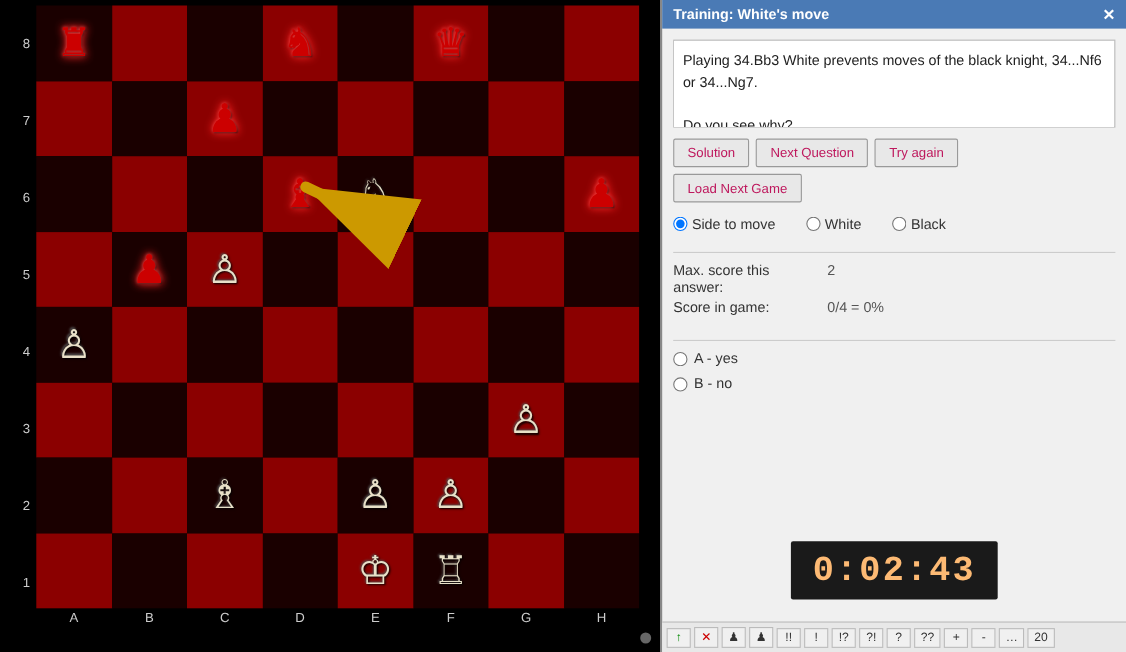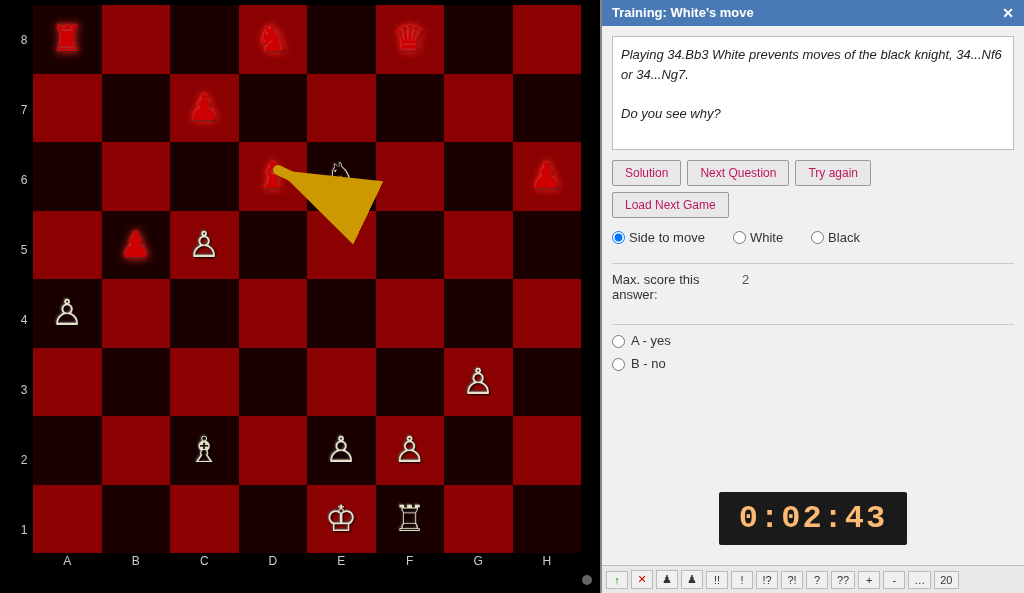--- a/index.html
+++ b/index.html
@@ -164,27 +164,26 @@
       flex: 1;
       display: flex;
       flex-direction: column;
       overflow-y: auto;
     }
 
     #text-box {
       background: white;
       border: 1px solid #bbb;
       padding: 8px;
-      height: 114px;
+      height: 80px;
       font-size: 13px;
       color: #222;
       line-height: 1.5;
       margin-bottom: 10px;
       overflow-y: auto;
-      font-style: italic;
     }
 
     #button-row-1 {
       display: flex;
       gap: 6px;
       margin-bottom: 6px;
     }
 
     #button-row-2 {
       display: flex;
@@ -234,20 +233,21 @@
       border-top: 1px solid #ccc;
       margin: 8px 0;
     }
 
     #score-section {
       margin-bottom: 10px;
     }
 
     .score-row {
       display: flex;
+      gap: 10px;
       margin-bottom: 4px;
       font-size: 13px;
       color: #333;
     }
 
     .score-label { width: 130px; }
     .score-value { color: #555; }
 
     #divider2 {
       border: none;
@@ -501,20 +501,24 @@
         </label>
       </div>
     </div>
 
     <hr id="divider">
 
     <div id="score-section">
       <div class="score-row">
         <span class="score-label">Max. score this answer:</span>
         <span class="score-value">2</span>
+      </div>
+      <div class="score-row">
+        <span class="score-label">Score in game:</span>
+        <span class="score-value">0/4 = 0%</span>
       </div>
     </div>
 
     <hr id="divider2">
 
     <div id="answers-section">
       <label class="answer-item">
         <input type="radio" name="answer" style="">
         <span>A - yes</span>
       </label>

